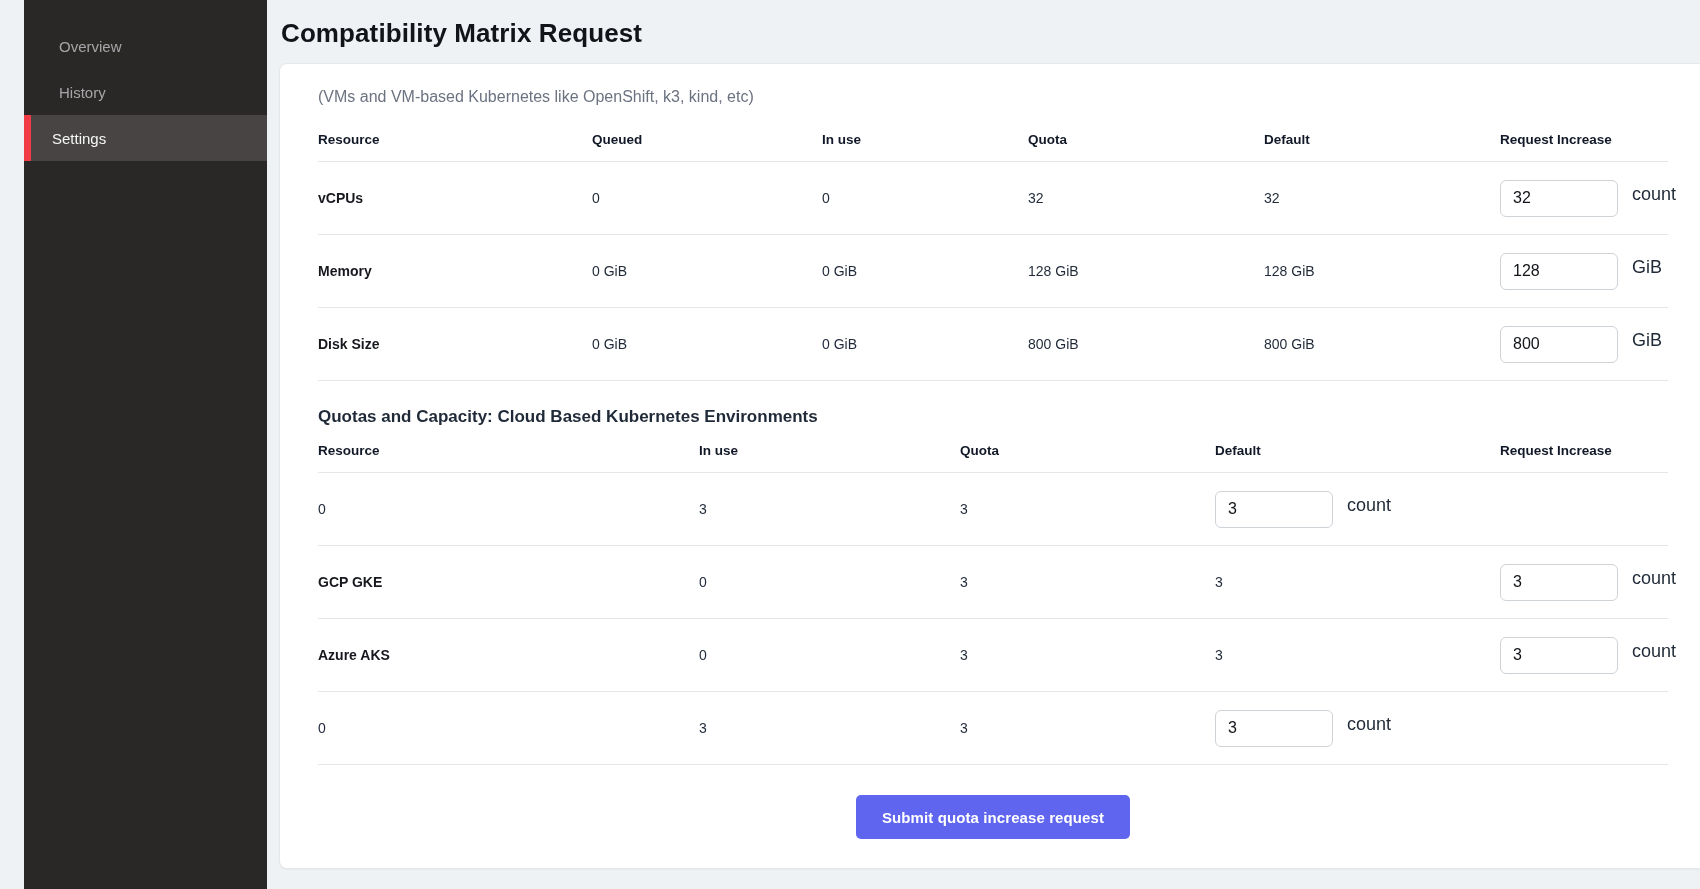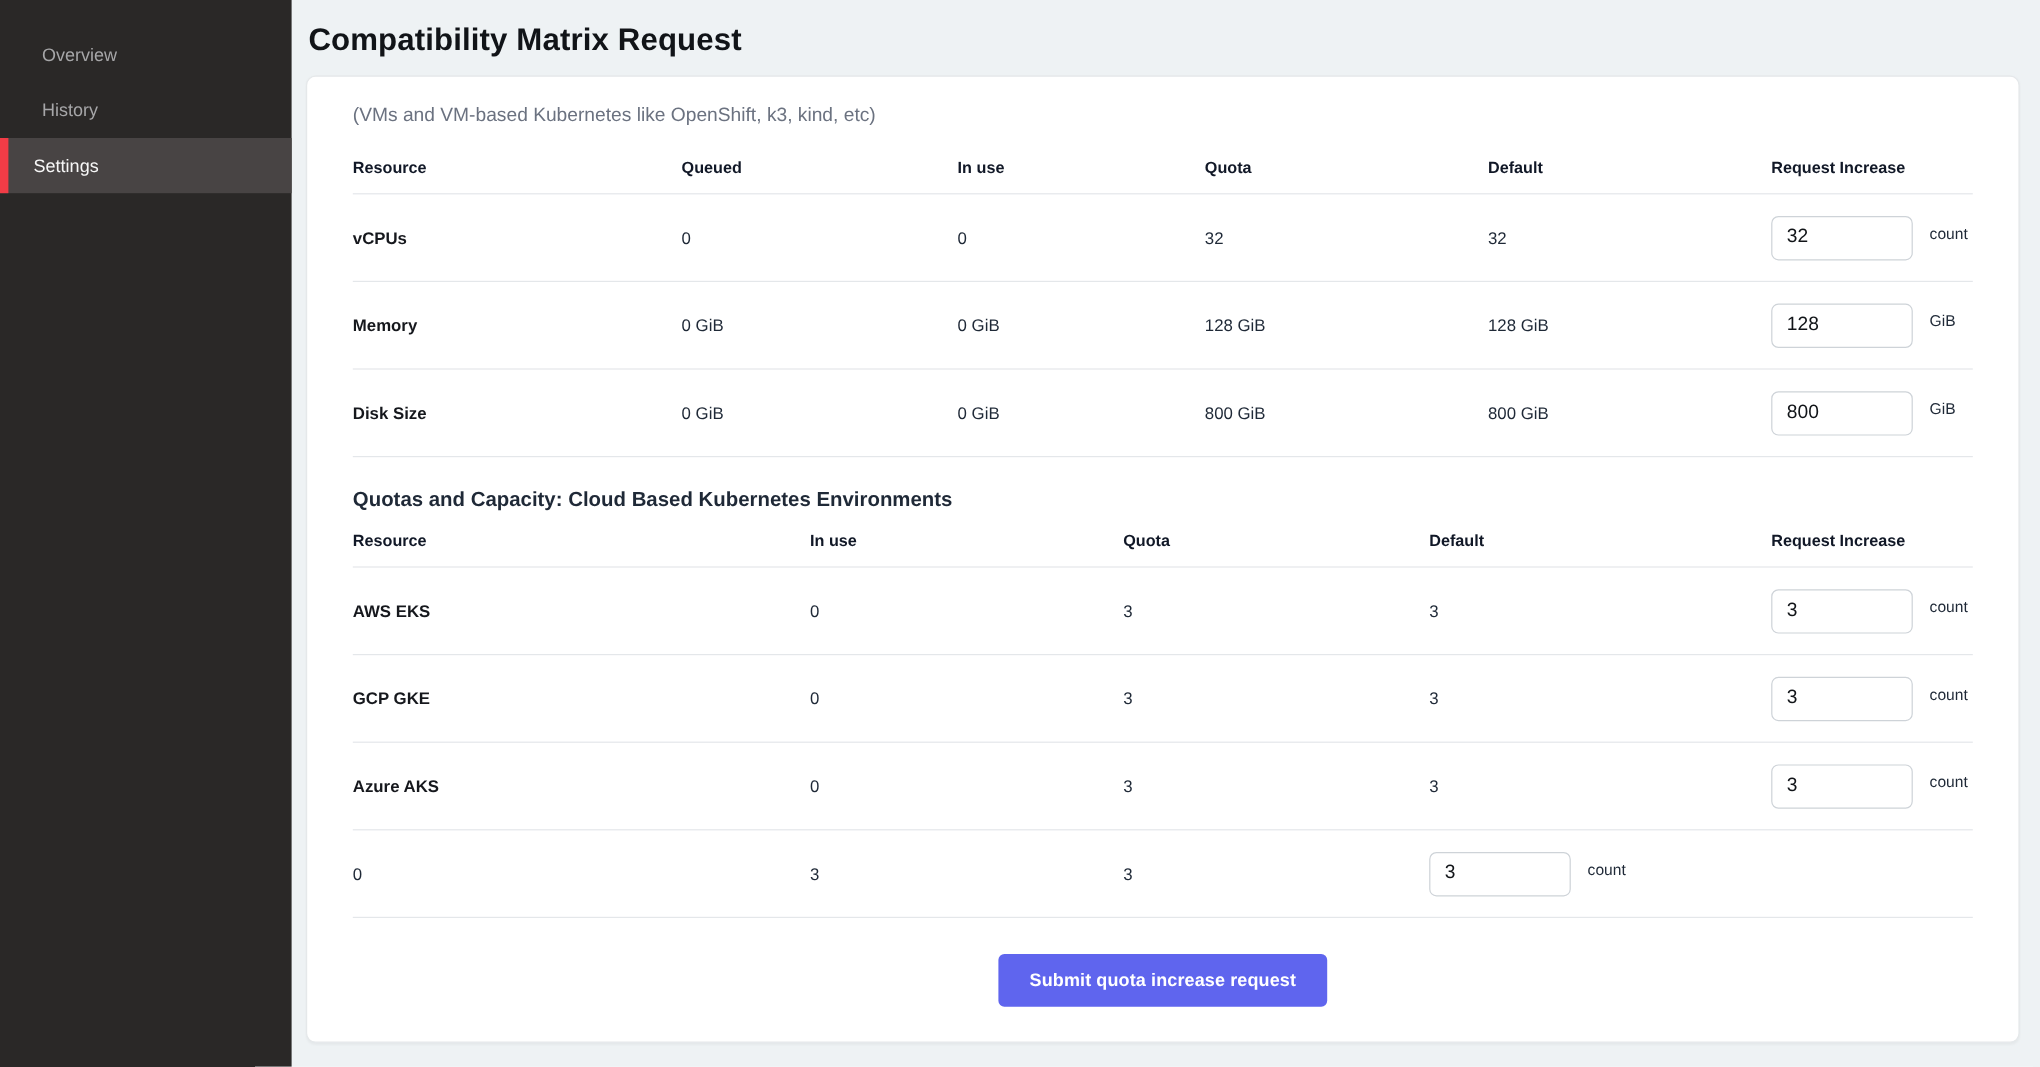--- a/index.html
+++ b/index.html
@@ -3,21 +3,21 @@
 <meta charset="utf-8">
 <style>
   * { margin: 0; padding: 0; box-sizing: border-box; }
   html, body { width: 1700px; height: 889px; }
   body {
     font-family: "Liberation Sans", "DejaVu Sans", sans-serif;
     background: #eef2f4;
     color: #1f2937;
     overflow: hidden;
   }
-  .app { display: flex; width: 1700px; height: 889px; }
+  .app { display: flex; width: 1700px; height: 889px; padding-left: 24px; }
 
   
   .sidebar {
     width: 243px; height: 100%;
     background: #2a2827;
     flex-shrink: 0;
     padding-top: 23px;
   }
   .side-item {
     height: 46px;
@@ -84,21 +84,21 @@
     width: 118px; height: 37px;
     border: 1px solid #ced3d8;
     border-radius: 6px;
     padding: 0 12px;
     font-size: 16px;
     color: #111418;
     font-family: "Liberation Sans", sans-serif;
     background: #ffffff;
     outline: none;
   }
-  .unit-label { font-size: 13px; color: #1f2937; position: relative; top: -4px; }
+  .unit-label { font-size: 18px; color: #1f2937; position: relative; top: -4px; }
 
   .cloud-title { margin-top: 26px; align-items: center; }
   .cloud-thead { padding-top: 16px; }
 
   .submit-row { display: flex; justify-content: center; margin-top: 30px; }
   .submit-btn {
     background: var(--accent, #5f65ee);
     color: #ffffff;
     border: none;
     border-radius: 5px;
@@ -188,21 +188,20 @@
 
       <div class="thead grid-cloud cloud-thead">
         <div>Resource</div>
         <div>In use</div>
         <div>Quota</div>
         <div>Default</div>
         <div>Request Increase</div>
       </div>
 
       <div class="trow grid-cloud">
-        <div class="cell-resource">AWS EKS</div>
         <div class="cell-value">0</div>
         <div class="cell-value">3</div>
         <div class="cell-value">3</div>
         <div class="req-wrap">
           <input class="req-input" type="text" value="3" style="">
           <span class="unit-label">count</span>
         </div>
       </div>
 
       <div class="trow grid-cloud">

